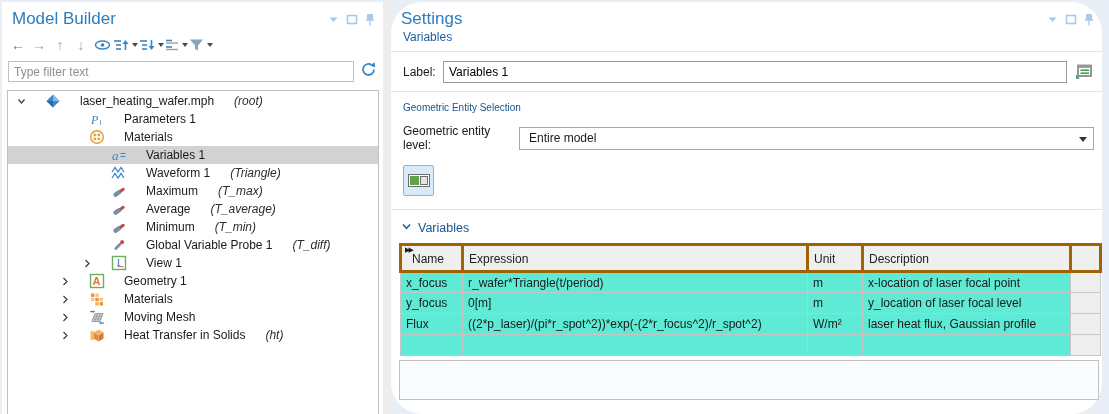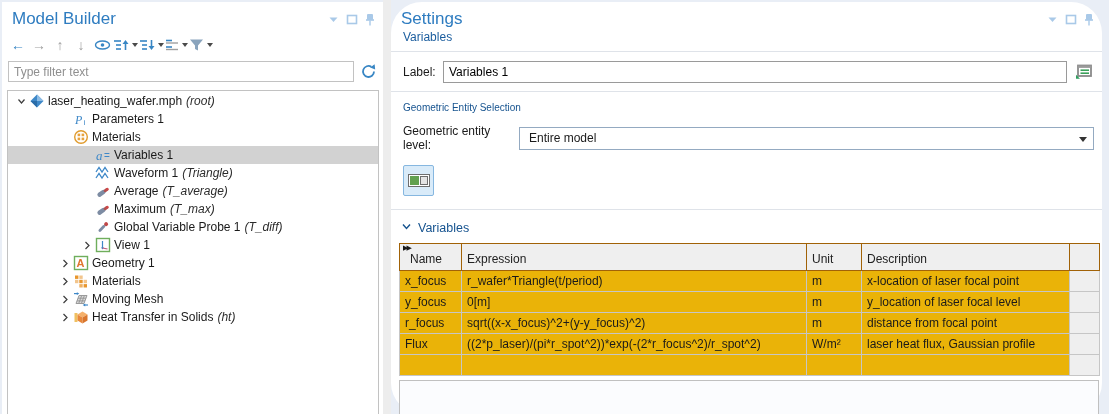--- a/index.html
+++ b/index.html
@@ -20,30 +20,30 @@
   
   .toolbar { display: flex; align-items: center; margin: 5px 0 0 6px; height: 22px; }
   .tool { display: inline-flex; align-items: center; justify-content: center; min-width: 20px;
           height: 20px; margin-right: 1px; cursor: pointer; }
   .tool .uarr { font-size: 14px; line-height: 14px; }
   .c-blue { color: #3886c4; } .c-gray { color: #9f9f9f; }
   .tcaret { width: 0; height: 0; border-left: 3.5px solid transparent; border-right: 3.5px solid transparent;
             border-top: 4px solid #4a4a4a; margin-left: 3px; }
 
   
-  .filter-row { display: flex; align-items: center; margin: 5px 6px 0 6px; }
+  .filter-row { display: flex; margin: 5px 6px 0 6px; }
   .filter-row input { flex: 1; height: 21px; border: 1px solid #c2c2c2; padding: 0 5px;
                       font-family: inherit; font-size: 12px; color: #333; outline: none; }
   .filter-row input::placeholder { color: #8f8f8f; }
   .refresh-btn { margin-left: 6px; display: inline-flex; cursor: pointer; }
 
   
   .tree { position: absolute; left: 5px; right: 4px; top: 88px; bottom: -1px;
           border: 1px solid #c2c2c2; overflow: hidden; padding-top: 1px; background: #fff; }
-  .tree-row { height: 18px; display: flex; align-items: center; white-space: nowrap; cursor: pointer; }
+  .tree-row { height: 18px; display: flex; align-items: center; white-space: nowrap; cursor: pointer; gap: 16px; }
   .tree-row.selected { background: #d2d2d2; }
   .tw-chev { width: 15px; display: inline-flex; justify-content: center; flex: none; }
   .tw-icon { width: 19px; display: inline-flex; justify-content: flex-start; flex: none; }
   .tw-icon svg { margin-top: 0; }
   .t-label { color: #1a1a1a; }
   .t-tag { font-style: italic; margin-left: 4px; color: #2c2c2c; }
 
   
   .s-sub { padding: 1px 0 7px 12px; color: #1b5d9e; }
   .sep { border: 0; border-top: 1px solid #dfe3e9; }
@@ -66,25 +66,25 @@
                 align-items: center; justify-content: center; cursor: pointer; }
   .toggle-g { width: 22px; height: 13px; border: 1px solid #6e6e6e; background: #fff;
               display: flex; padding: 1px; }
   .toggle-g .on { flex: 1; background: #63a14f; }
   .toggle-g .knob { width: 8px; background: #e4e4e4; border: 1px solid #6e6e6e; margin-left: 1px; }
   .vars-header { display: flex; align-items: center; gap: 6px; padding: 11px 0 8px 10px;
                  color: #16538f; cursor: pointer; font-size: 12.5px; }
 
   
   .vars-table { margin-left: 8px; border-collapse: collapse; table-layout: fixed; width: 700px; }
-  .vars-table th { background: #efefef; border: 1px solid #a16207; height: 27px; text-align: left;
+  .vars-table th { background: #efefef; border: 3px solid #a16207; height: 27px; text-align: left;
                    font-weight: 400; padding: 0 5px 4px 5px; vertical-align: bottom; color: #222; }
   .vars-table th.first { position: relative; padding-left: 10px; }
   .sort-glyph { position: absolute; top: 0px; left: 3px; font-size: 7px; letter-spacing: -2px; color: #1a1a1a; }
-  .vars-table td { border: 1px solid #c6c6c6; height: 21px; padding: 0 5px; background: #eab308;
+  .vars-table td { border: 1px solid #c6c6c6; height: 21px; padding: 0 5px; background: #5eead4;
                    overflow: hidden; white-space: nowrap; }
   .vars-table .gutter { background: #efefef; }
   .table-tail { margin: 4px 0 0 8px; width: 700px; height: 40px; border: 1px solid #c0c0c0;
                 background: #fbfcfe; }
 </style>
 </head>
 <body>
 
 <div class="screen">
 
@@ -255,36 +255,50 @@
           <span class="tw-chev"></span>
           <span class="tw-icon">
             <svg width="16" height="16">
               <g transform="rotate(-35 8 9)">
                 <rect x="1.5" y="7" width="9" height="4.4" rx="2.2" fill="#7d8ca3"></rect>
                 <rect x="9" y="7.7" width="5" height="3" rx="1.5" fill="#b05050"></rect>
                 <circle cx="13.2" cy="9.2" r="1.4" fill="#d04848"></circle>
               </g>
             </svg>
           </span>
-          <span class="t-label">Average</span>
-          <span class="t-tag">(T_average)</span>
+          <span class="t-label">Maximum</span>
+          <span class="t-tag">(T_max)</span>
         </div>
         <div class="tree-row" style="padding-left:72px">
           <span class="tw-chev"></span>
           <span class="tw-icon">
             <svg width="16" height="16">
               <g transform="rotate(-35 8 9)">
                 <rect x="1.5" y="7" width="9" height="4.4" rx="2.2" fill="#7d8ca3"></rect>
                 <rect x="9" y="7.7" width="5" height="3" rx="1.5" fill="#b05050"></rect>
                 <circle cx="13.2" cy="9.2" r="1.4" fill="#d04848"></circle>
               </g>
             </svg>
           </span>
-          <span class="t-label">Maximum</span>
-          <span class="t-tag">(T_max)</span>
+          <span class="t-label">Average</span>
+          <span class="t-tag">(T_average)</span>
+        </div>
+        <div class="tree-row" style="padding-left:72px">
+          <span class="tw-chev"></span>
+          <span class="tw-icon">
+            <svg width="16" height="16">
+              <g transform="rotate(-35 8 9)">
+                <rect x="1.5" y="7" width="9" height="4.4" rx="2.2" fill="#7d8ca3"></rect>
+                <rect x="9" y="7.7" width="5" height="3" rx="1.5" fill="#b05050"></rect>
+                <circle cx="13.2" cy="9.2" r="1.4" fill="#d04848"></circle>
+              </g>
+            </svg>
+          </span>
+          <span class="t-label">Minimum</span>
+          <span class="t-tag">(T_min)</span>
         </div>
         <div class="tree-row" style="padding-left:72px">
           <span class="tw-chev"></span>
           <span class="tw-icon">
             <svg width="16" height="16">
               <g transform="rotate(-45 8 8)">
                 <rect x="2" y="6.8" width="8.5" height="2.8" rx="1.4" fill="#7d8ca3"></rect>
                 <circle cx="12.2" cy="8.2" r="2" fill="#c04848"></circle>
               </g>
             </svg>
@@ -482,27 +496,20 @@
             <td class="gutter"></td>
           </tr>
           <tr>
             <td>y_focus</td>
             <td>0[m]</td>
             <td>m</td>
             <td>y_location of laser focal level</td>
             <td class="gutter"></td>
           </tr>
           <tr>
-            <td>r_focus</td>
-            <td>sqrt((x-x_focus)^2+(y-y_focus)^2)</td>
-            <td>m</td>
-            <td>distance from focal point</td>
-            <td class="gutter"></td>
-          </tr>
-          <tr>
             <td>Flux</td>
             <td>((2*p_laser)/(pi*r_spot^2))*exp(-(2*r_focus^2)/r_spot^2)</td>
             <td>W/m²</td>
             <td>laser heat flux, Gaussian profile</td>
             <td class="gutter"></td>
           </tr>
           <tr>
             <td></td>
             <td></td>
             <td></td>

